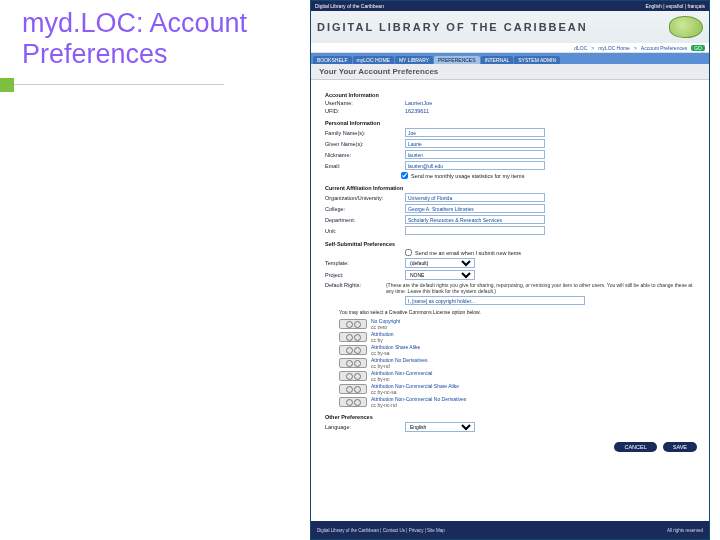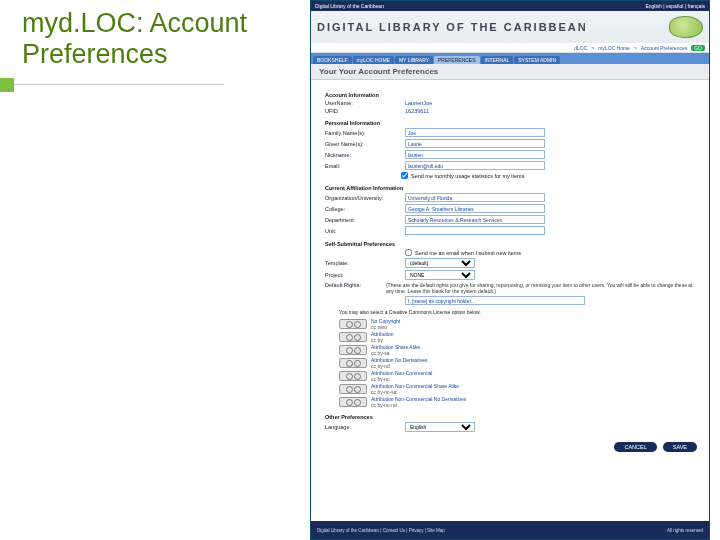--- a/index.html
+++ b/index.html
@@ -9,21 +9,21 @@
     background: #fff;
     font-family: Arial, sans-serif;
     position: relative;
     overflow: hidden;
   }
   .slide-title {
     position: absolute;
     left: 22px;
     top: 8px;
     font-size: 27px;
-    color: #4d7c0f;
+    color: #8b5cf6;
     line-height: 1.15;
     font-weight: 400;
   }
   .accent-bar {
     position: absolute;
     left: 0;
     top: 78px;
     width: 14px;
     height: 14px;
     background: #7fbf3f;

